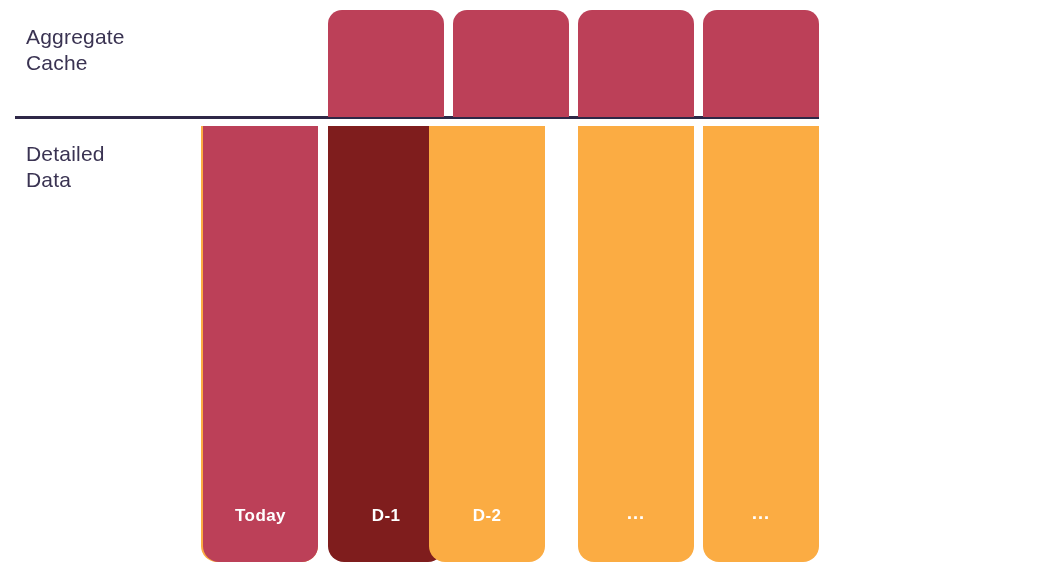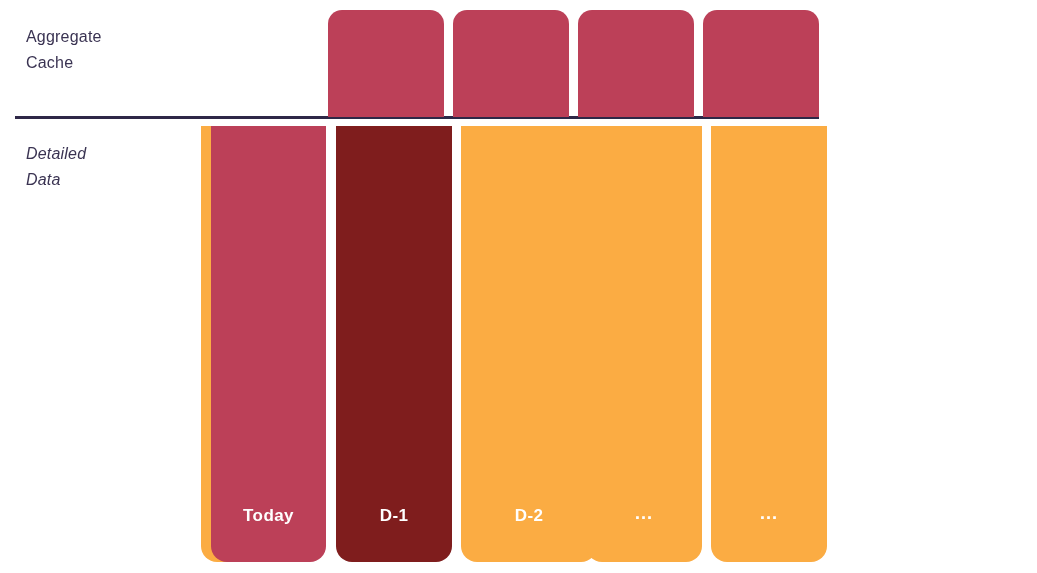--- a/index.html
+++ b/index.html
@@ -16,29 +16,29 @@
     width: 1037px;
     height: 573px;
     background: #ffffff;
     overflow: hidden;
   }
 
   
   .row-label {
     position: absolute;
     left: 26px;
-    font-size: 16px;
+    font-size: 21px;
     line-height: 26px;
     color: #3a3352;
     font-weight: 400;
     letter-spacing: 0.2px;
     white-space: pre-line;
   }
   #label-aggregate { top: 24px; }
-  #label-detailed  { top: 141px; font-style: italic; }
+  #label-detailed  { top: 141px; }
 
   
   #divider {
     position: absolute;
     left: 15px;
     top: 116px;
     width: 804px;
     height: 3px;
     background: #2e2847;
   }
@@ -53,21 +53,20 @@
     height: 107px;
     border-radius: 14px 14px 0 0;
   }
   .bar-bottom {
     top: 126px;
     height: 436px;
     border-radius: 0 0 16px 16px;
     display: flex;
     align-items: flex-end;
     justify-content: center;
-    margin-left: 8px;
   }
   .bar-underlay {
     position: absolute;
     top: 126px;
     height: 436px;
     border-radius: 0 0 16px 16px;
   }
   .bar-caption {
     font-size: 17px;
     font-weight: bold;
@@ -123,21 +122,21 @@
   <div id="bars-layer">
       <div class="bar-underlay" style="left: 201px; width: 117px; background: rgb(251, 172, 67);"></div>
       <div class="bar bar-bottom" style="left: 203px; width: 115px; background: rgb(188, 64, 88);">
         <div class="bar-caption">Today</div>
       </div>
       <div class="bar bar-top" style="left: 328px; width: 116px; background: rgb(188, 64, 88);"></div>
       <div class="bar bar-bottom" style="left: 328px; width: 116px; background: #7f1d1d;">
         <div class="bar-caption">D-1</div>
       </div>
       <div class="bar bar-top" style="left: 453px; width: 116px; background: rgb(188, 64, 88);"></div>
-      <div class="bar bar-bottom" style="left: 453px; width: 136px; background: rgb(251, 172, 67); text-align: center;">
+      <div class="bar bar-bottom" style="left: 429px; width: 116px; background: rgb(251, 172, 67); text-align: center;">
         <div class="bar-caption">D-2</div>
       </div>
       <div class="bar bar-top" style="left: 578px; width: 116px; background: rgb(188, 64, 88);"></div>
       <div class="bar bar-bottom" style="left: 578px; width: 116px; background: rgb(251, 172, 67);">
         <div class="bar-caption ellipsis">…</div>
       </div>
       <div class="bar bar-top" style="left: 703px; width: 116px; background: rgb(188, 64, 88);"></div>
       <div class="bar bar-bottom" style="left: 703px; width: 116px; background: rgb(251, 172, 67);">
         <div class="bar-caption ellipsis">…</div>
       </div>

